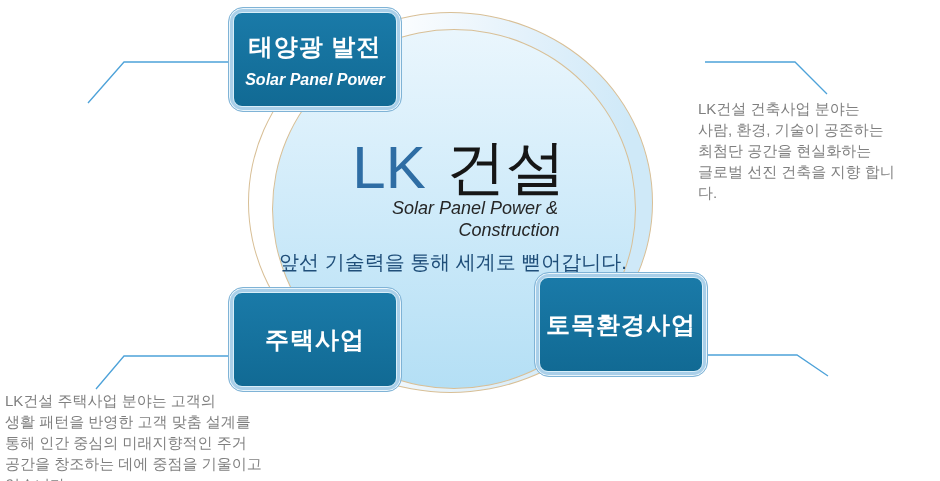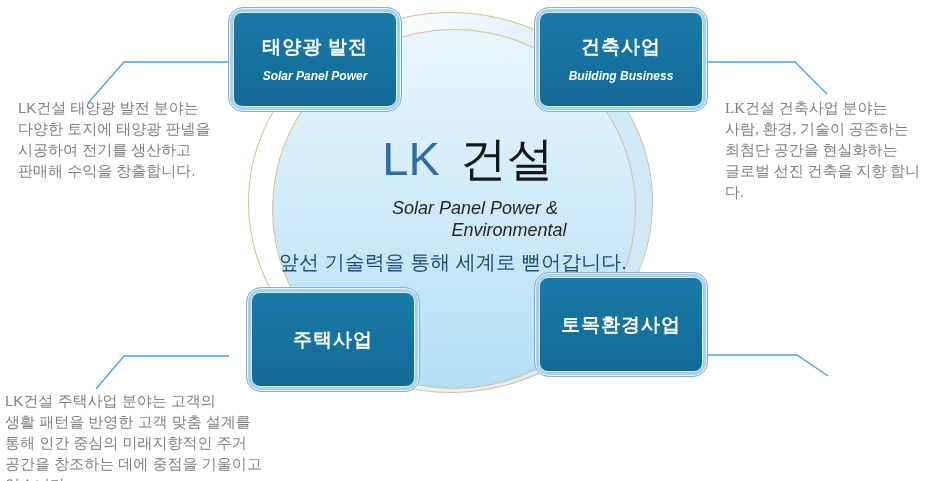--- a/index.html
+++ b/index.html
@@ -31,41 +31,41 @@
     box-shadow:inset 0 0 0 1px #eaf5fb;
     z-index:3;
   }
   .plaque{
     width:100%;height:100%;box-sizing:border-box;
     background:linear-gradient(180deg,var(--box-top,#1a7aa8) 0%,var(--box-bottom,#116a94) 100%);
     border:1px solid #d9eef9;border-radius:9px;
     display:flex;flex-direction:column;align-items:center;justify-content:center;
     color:#ffffff;text-align:center;
   }
-  .plaque .k-title{font-size:19px;font-weight:bold;letter-spacing:1px;font-family:Liberation Serif, serif;}
-  .plaque .e-sub{font-size:12px;font-weight:bold;font-style:italic;margin-top:7px;line-height:19px;white-space:pre-line;}
+  .plaque .k-title{font-size:24px;font-weight:bold;letter-spacing:1px;}
+  .plaque .e-sub{font-size:16px;font-weight:bold;font-style:italic;margin-top:7px;line-height:19px;white-space:pre-line;}
   .pos-tl{left:228px;top:7px;}
   .pos-tr{left:534px;top:7px;}
-  .pos-bl{left:246px;top:287px;}
+  .pos-bl{left:228px;top:287px;}
   .pos-br{left:534px;top:272px;}
   
   .center-block{position:absolute;left:273px;top:0;width:360px;z-index:4;text-align:center;}
-  .brand-title{position:absolute;left:15px;top:128px;width:360px;font-size:47px;color:#161616;white-space:nowrap;}
+  .brand-title{position:absolute;left:6px;top:128px;width:360px;font-size:60px;color:#161616;white-space:nowrap;}
   .brand-title .lk{color:var(--lk-blue,#2e6da4);}
   .brand-title .rest{margin-left:20px;}
   .brand-sub{position:absolute;left:0;top:197px;width:404px;font-size:18px;font-style:italic;color:#262626;line-height:22px;}
   .brand-sub .l2{transform:translateX(34px);}
   .tagline{position:absolute;left:0;top:249px;width:360px;font-size:20px;color:var(--tagline,#1f4e79);}
   
   .desc{
     position:absolute;z-index:2;color:var(--desc-gray,#7f7f7f);
     font-size:15px;line-height:21px;white-space:pre-line;
   }
   .desc-tl{left:18px;top:97px;width:230px;}
-  .desc-tr{left:725px;top:98px;width:210px;font-family:Liberation Serif, serif;}
+  .desc-tr{left:698px;top:98px;width:210px;}
   .desc-bl{left:5px;top:390px;width:320px;}
   .desc-br{left:730px;top:390px;width:210px;}
 </style>
 </head>
 <body>
 
 <div class="canvas">
 
   <div class="ellipse-outer"></div>
   <div class="ellipse-inner"></div>
@@ -77,54 +77,44 @@
     <polyline points="705,355 797,355 828,376"></polyline>
   </svg>
 
   <div class="plaque-wrap pos-tl">
     <div class="plaque">
       <div class="k-title">태양광 발전</div>
       <div class="e-sub">Solar Panel Power</div>
     </div>
   </div>
 
-  <div class="plaque-wrap pos-tr">
-    <div class="plaque">
-      <div class="k-title">건축사업</div>
-      <div class="e-sub">Building Business</div>
-    </div>
-  </div>
 
   <div class="plaque-wrap pos-bl">
     <div class="plaque">
       <div class="k-title">주택사업</div>
     </div>
   </div>
 
   <div class="plaque-wrap pos-br">
     <div class="plaque">
       <div class="k-title">토목환경사업</div>
     </div>
   </div>
 
   <div class="center-block">
     <div class="brand-title">
       <span class="lk">LK</span><span class="rest">건설</span>
     </div>
     <div class="brand-sub">
       <div class="l1">Solar Panel  Power &amp;</div>
-      <div class="l2">Environmental</div>
+      <div class="l2">Construction</div>
     </div>
     <div class="tagline">앞선 기술력을 통해 세계로 뻗어갑니다.</div>
   </div>
 
-  <div class="desc desc-tl">LK건설 태양광 발전 분야는
-다양한 토지에 태양광 판넬을
-시공하여 전기를 생산하고
-판매해 수익을 창출합니다.</div>
   <div class="desc desc-tr">LK건설 건축사업 분야는
 사람, 환경, 기술이 공존하는
 최첨단 공간을 현실화하는
 글로벌 선진 건축을 지향 합니다.</div>
   <div class="desc desc-bl">LK건설 주택사업 분야는 고객의
 생활 패턴을 반영한 고객 맞춤 설계를
 통해 인간 중심의 미래지향적인 주거
 공간을 창조하는 데에 중점을 기울이고
 있습니다.</div>
 

